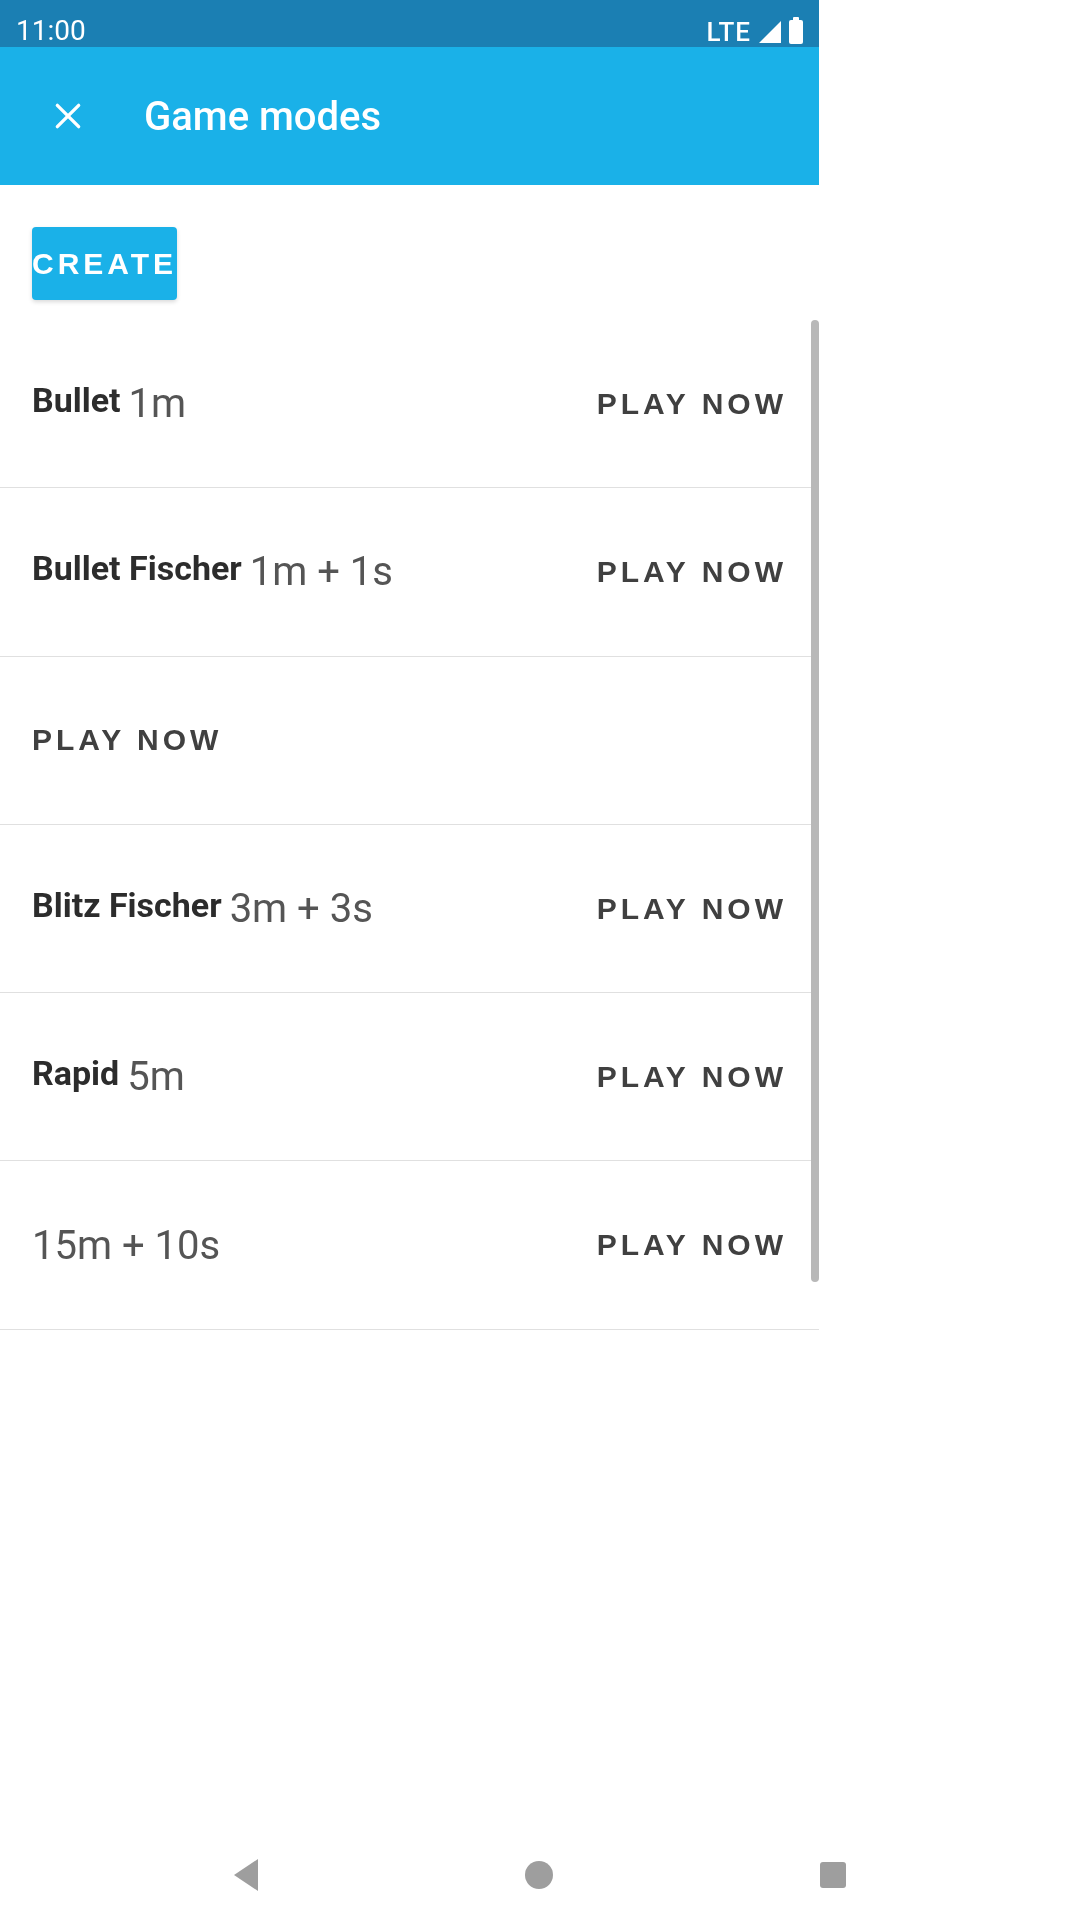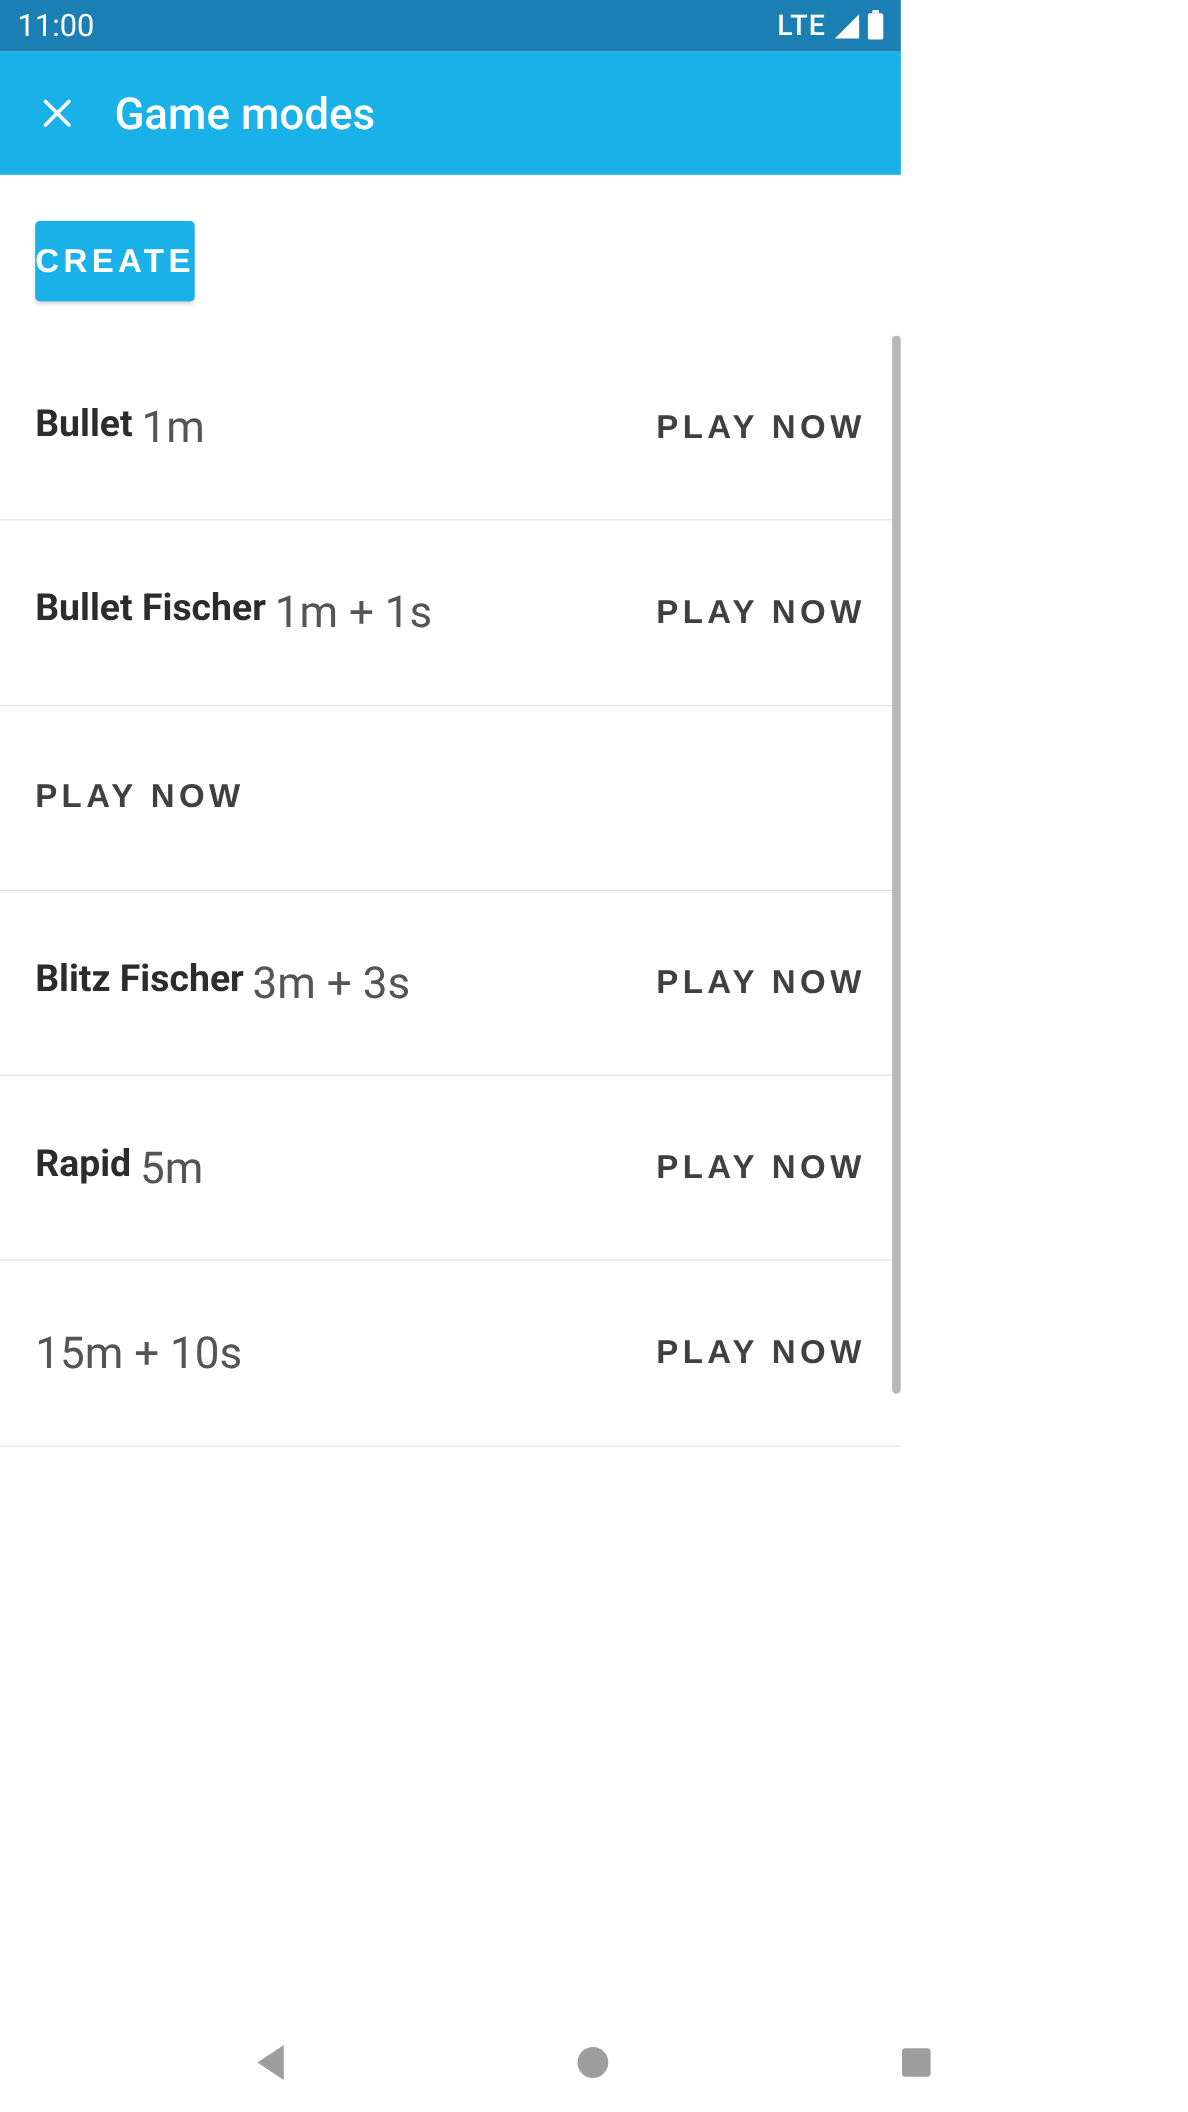--- a/index.html
+++ b/index.html
@@ -8,47 +8,47 @@
       height: 1438px;
       font-family: Roboto, -apple-system, BlinkMacSystemFont, sans-serif;
       background: #ffffff;
       overflow: hidden;
     }
     .status-bar {
       height: 47px;
       background: #1B7FB3;
       display: flex;
       justify-content: space-between;
-      align-items: center;
+      align-items: flex-end;
       padding: 0 16px 0 16px;
       color: #ffffff;
       font-size: 28px;
     }
     .status-time { font-weight: 400; }
     .status-right { display: flex; align-items: center; gap: 8px; }
     .status-lte { font-size: 26px; font-weight: 500; letter-spacing: 1px; }
     .signal-icon { width: 0; height: 0; border-style: solid; border-width: 0 0 22px 22px; border-color: transparent transparent #ffffff transparent; }
     .battery-icon { width: 14px; height: 24px; background: #ffffff; border-radius: 2px; position: relative; }
     .battery-icon::before { content: ''; position: absolute; top: -3px; left: 4px; width: 6px; height: 3px; background: #ffffff; border-radius: 1px 1px 0 0; }
 
     .app-bar {
-      height: 112px;
+      height: 138px;
       background: #1AB1E8;
       display: flex;
       align-items: center;
-      padding-left: 32px;
-      gap: 32px;
+      padding-left: 48px;
+      gap: 56px;
     }
     .close-icon { color: #ffffff; font-size: 40px; font-weight: 300; display: flex; align-items: center; justify-content: center; width: 40px; height: 40px; }
     .close-icon svg { width: 32px; height: 32px; }
     .app-title { color: #ffffff; font-size: 40px; font-weight: 500; }
 
     .content { background: #ffffff; padding-top: 42px; }
     .create-button {
-      margin: 0 32px 31px 32px;
+      margin: 0 32px 20px 32px;
       height: 73px;
       background: #1AB1E8;
       color: #ffffff;
       border: none;
       border-radius: 4px;
       font-size: 30px;
       font-weight: 600;
       letter-spacing: 4px;
       display: flex;
       align-items: center;

